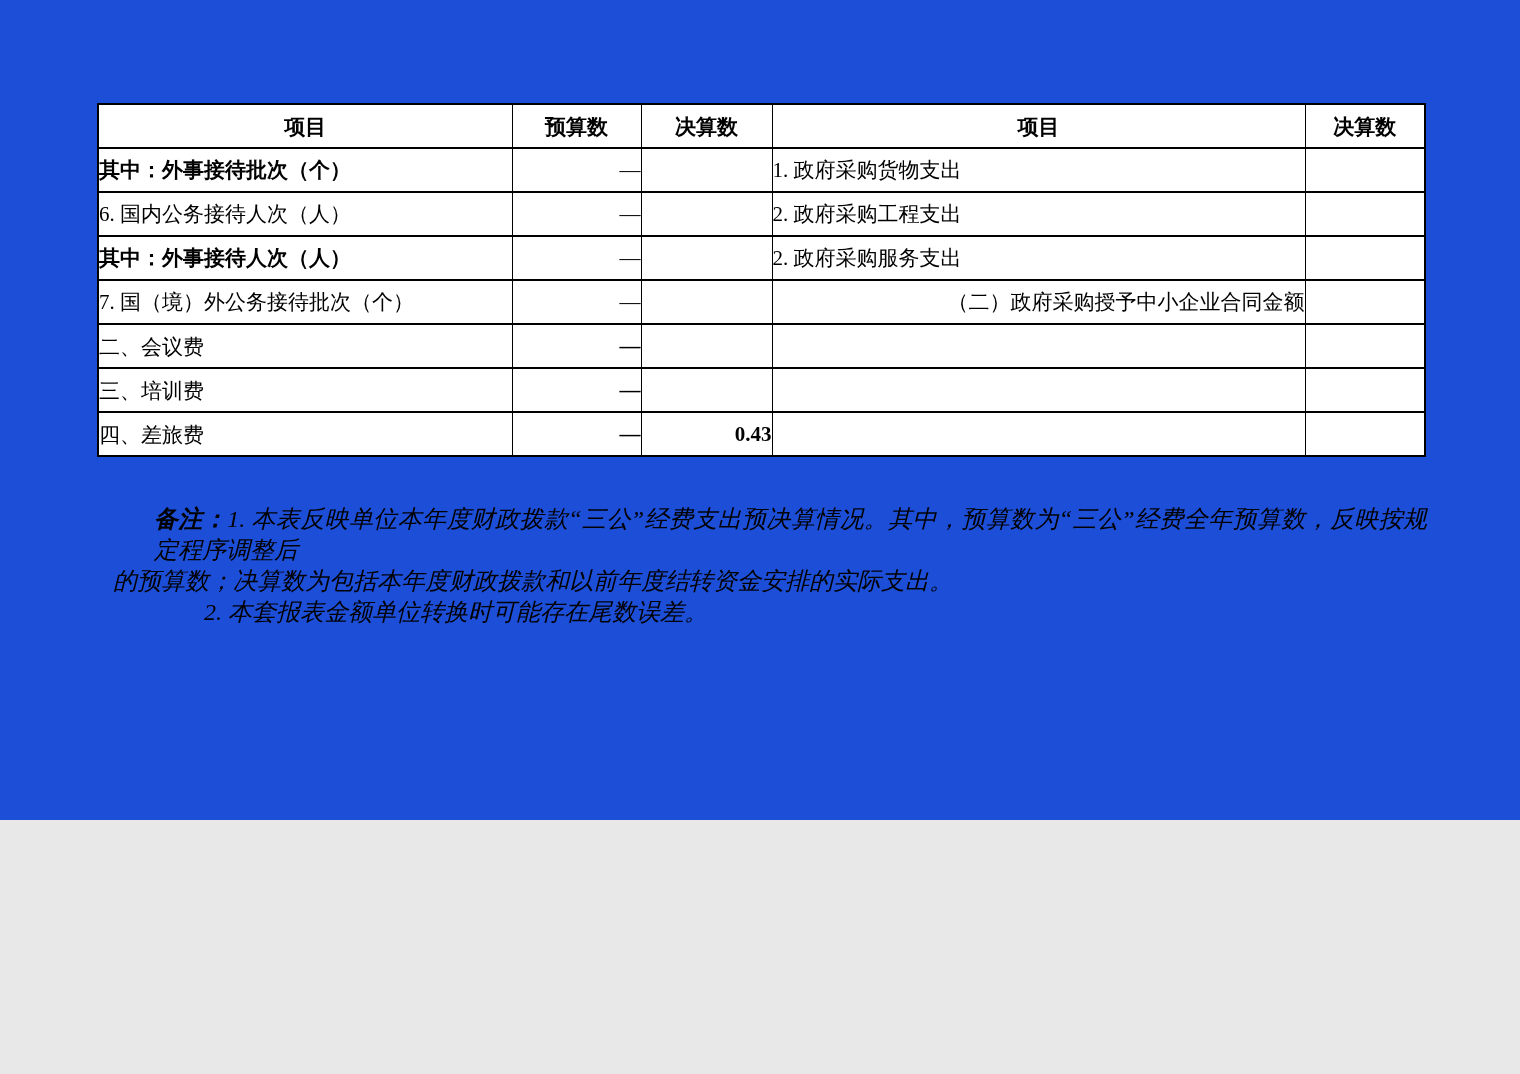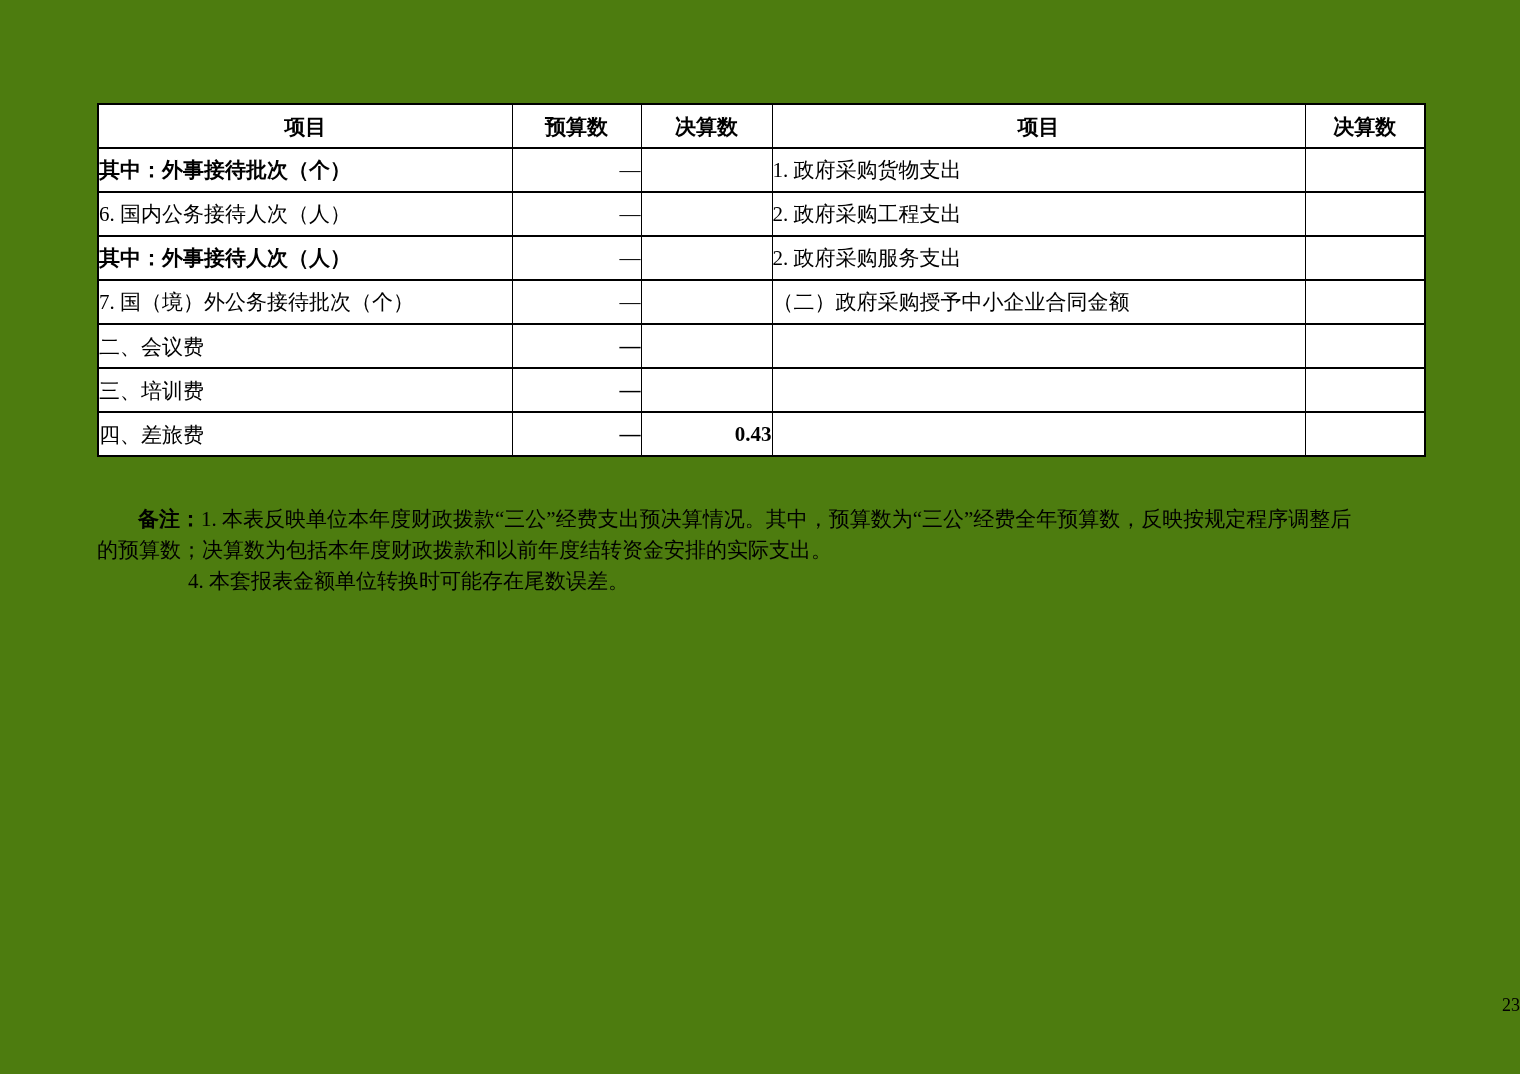--- a/index.html
+++ b/index.html
@@ -1,20 +1,20 @@
 <!DOCTYPE html>
 <html><head>
 <meta charset="utf-8">
 <style>
   html, body { margin: 0; padding: 0; background: #e8e8e8; }
   .page {
     position: relative;
     width: 1520px;
-    height: 1074px;
-    background: #4d7c0f;
+    height: 820px;
+    background: #1d4ed8;
     font-family: "Liberation Serif", "DejaVu Serif", serif;
     color: #000000;
     overflow: hidden;
   }
 
   
   table.budget-table {
     position: absolute;
     left: 97px;
     top: 103px;
@@ -51,40 +51,41 @@
   }
 
   td.item { text-align: left; }
   td.num  { text-align: right; padding-right: 11px; }
 
   
   td.l-ind0 { padding-left: 11px; }
   td.l-ind1 { padding-left: 28px; }
   td.l-ind2 { padding-left: 66px; font-weight: bold; }
   
-  td.r-ind0 { padding-left: 17px; }
+  td.r-ind0 { padding-left: 17px; text-align: right; }
   td.r-ind1 { padding-left: 34px; }
   td.r-ind2 { padding-left: 76px; }
 
   tr.bold-row td.item {
     font-family: "Liberation Sans", "DejaVu Sans", sans-serif;
     font-weight: normal;
     margin-left: 16px;
   }
   tr.bold-row td.num { font-weight: bold; }
 
   
   .notes {
     position: absolute;
-    left: 97px;
+    left: 113px;
     top: 503px;
     width: 1314px;
-    font-size: 21px;
+    font-size: 24px;
     line-height: 31px;
     text-align: justify;
+    font-style: italic;
   }
   .note-line1 { padding-left: 41px; }
   .note-line3 { padding-left: 91px; }
   .notes-label {
     font-family: "Liberation Sans", "DejaVu Sans", sans-serif;
     font-weight: bold;
   }
 
   
   .page-number {
@@ -167,18 +168,18 @@
         <td class="num">0.43</td>
         <td class="item r-ind0"></td>
         <td class="num"></td>
       </tr>
     </tbody>
   </table>
 
   <div class="notes">
     <div class="note-line1"><span class="notes-label">备注：</span><span>1. 本表反映单位本年度财政拨款“三公”经费支出预决算情况。其中，预算数为“三公”经费全年预算数，反映按规定程序调整后</span></div>
     <div class="note-line2">的预算数；决算数为包括本年度财政拨款和以前年度结转资金安排的实际支出。</div>
-    <div class="note-line3">4. 本套报表金额单位转换时可能存在尾数误差。</div>
+    <div class="note-line3">2. 本套报表金额单位转换时可能存在尾数误差。</div>
   </div>
 
   <div class="page-number">23</div>
 
 </div>
 
 </body></html>

